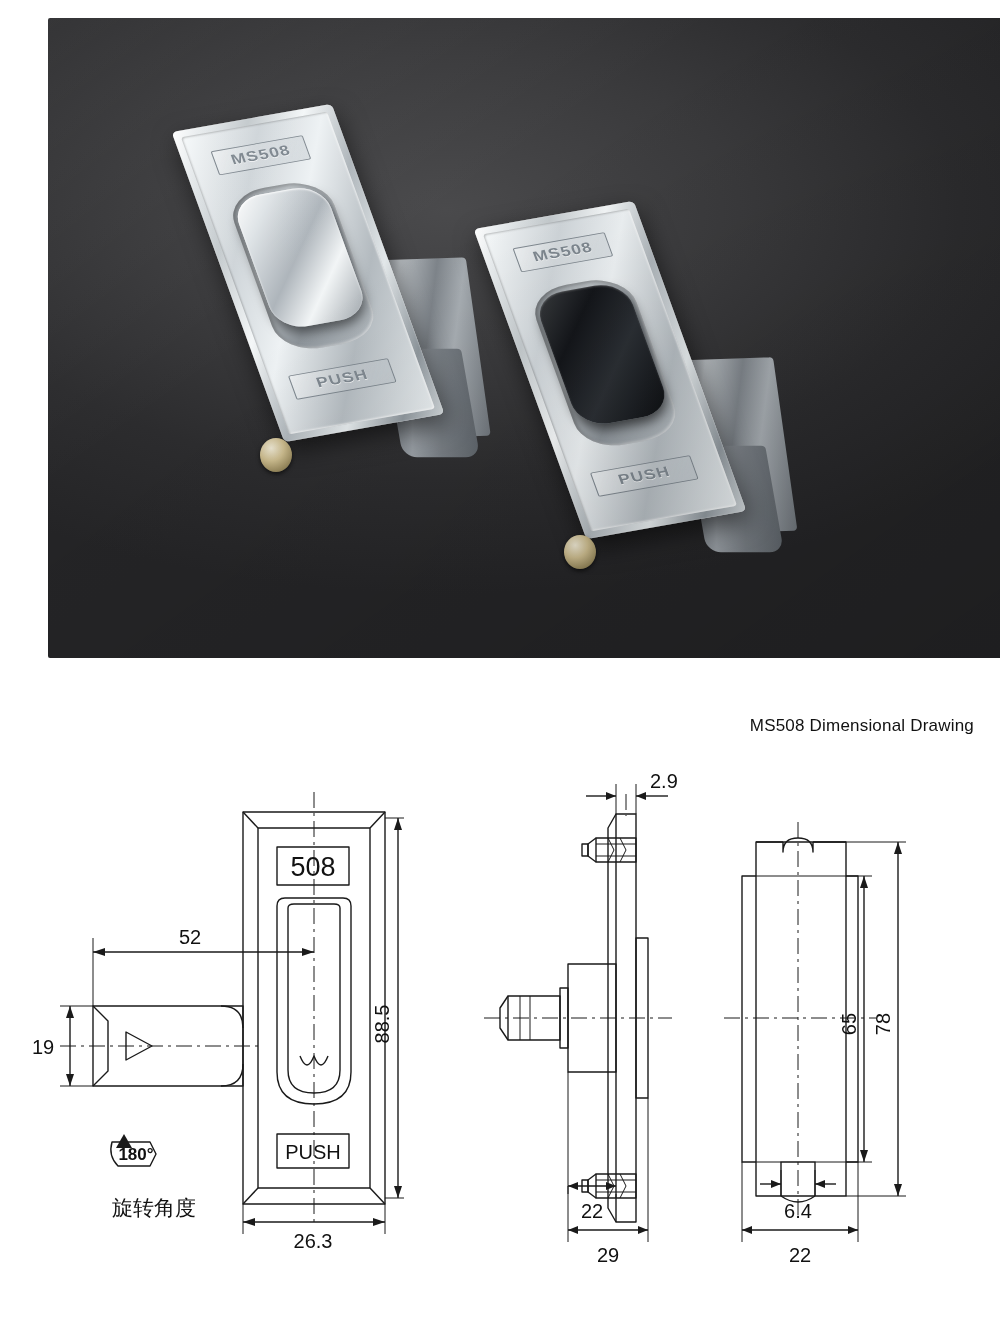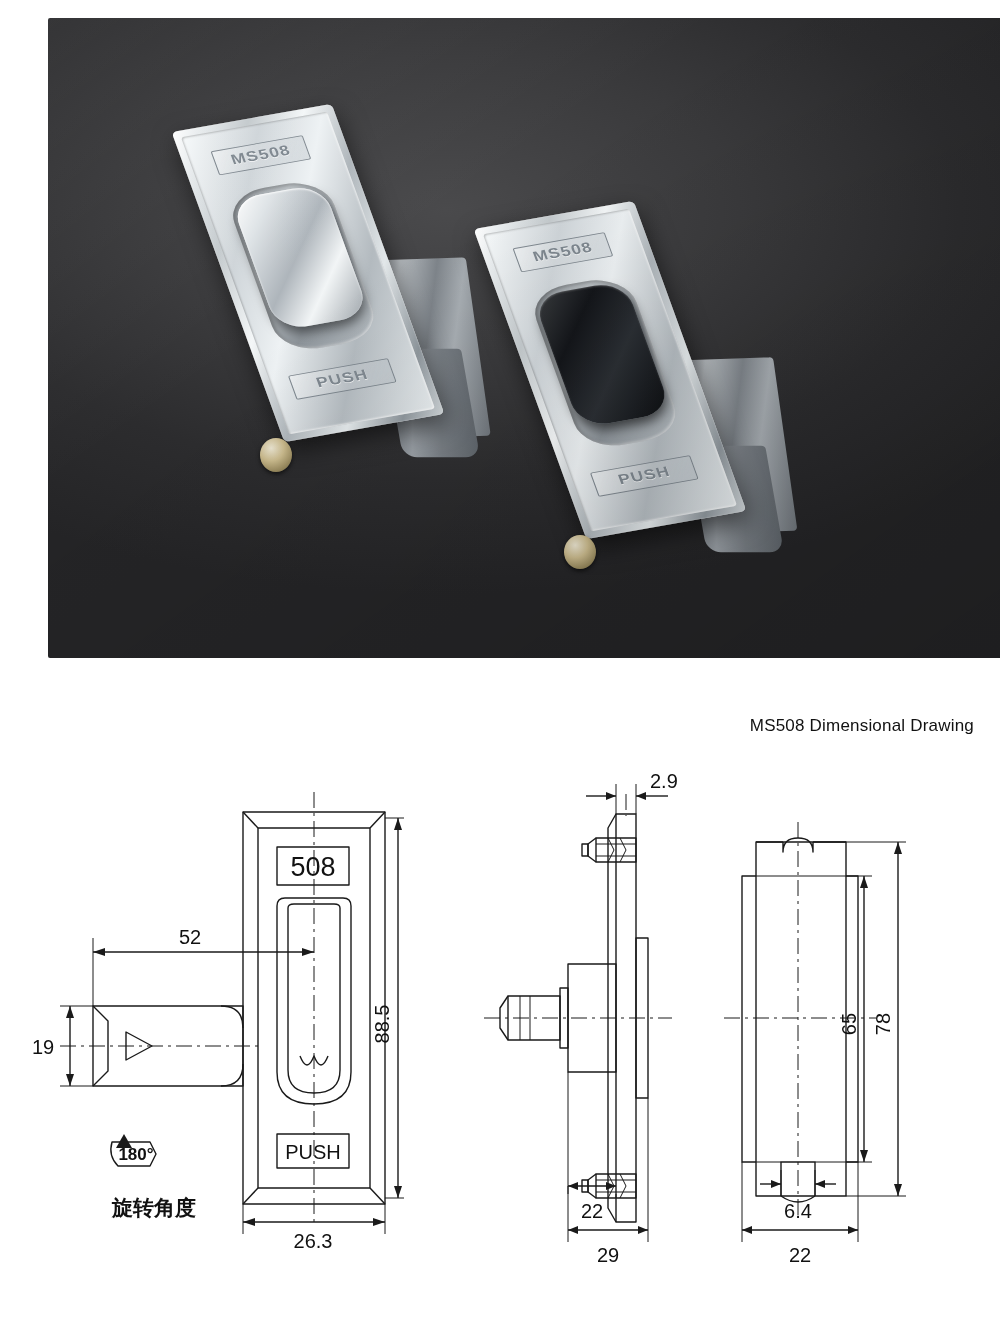--- a/index.html
+++ b/index.html
@@ -116,21 +116,21 @@
   .drawing {
     position: absolute;
     left: 0; top: 756px;
     width: 1000px; height: 520px;
   }
   .drawing svg { display: block; }
   .cnlabel {
     position: absolute;
     left: 112px; top: 1194px;
     font-size: 21px;
-    font-weight: bold;
+    font-weight: normal;
     color: #111;
     font-family: "DejaVu Sans", sans-serif;
   }
 </style>
 </head>
 <body>
 
 <div class="photo-wrap">
   <div class="photo">
 

